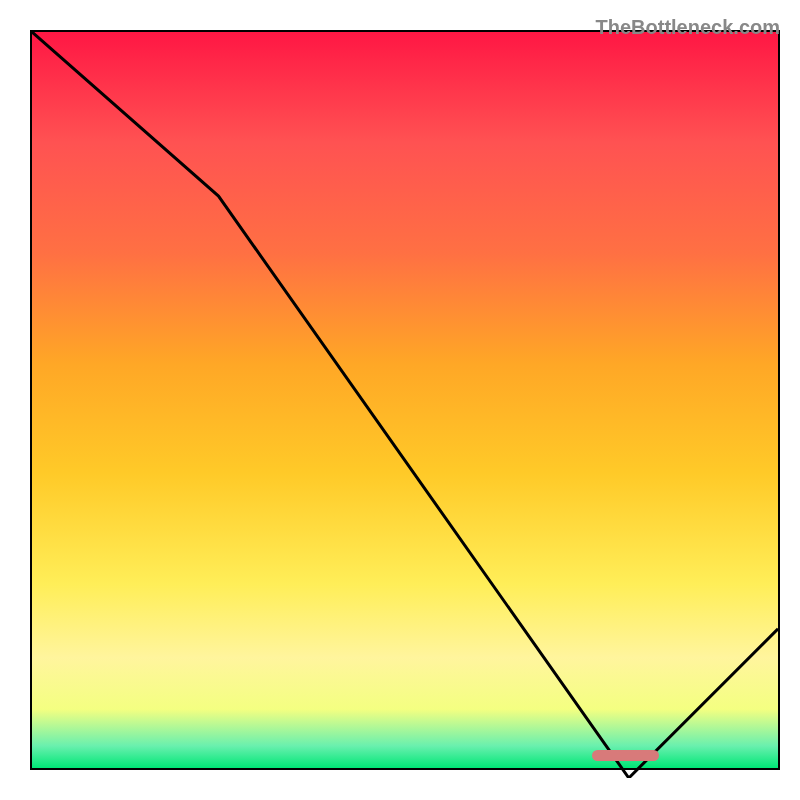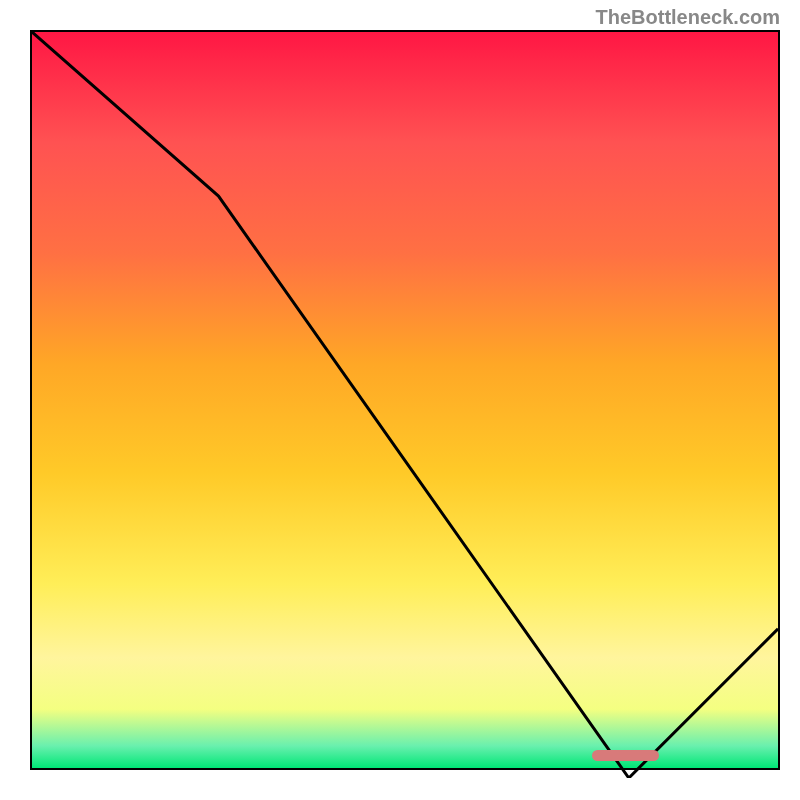--- a/index.html
+++ b/index.html
@@ -9,21 +9,21 @@
     }
     body {
       width: 800px;
       height: 800px;
       background: #ffffff;
       position: relative;
       font-family: Arial, sans-serif;
     }
     .watermark {
       position: absolute;
-      top: 6px;
+      top: 16px;
       right: 20px;
       font-size: 20px;
       font-weight: bold;
       color: #888888;
       z-index: 10;
     }
     .chart-area {
       position: absolute;
       left: 30px;
       right: 20px;

